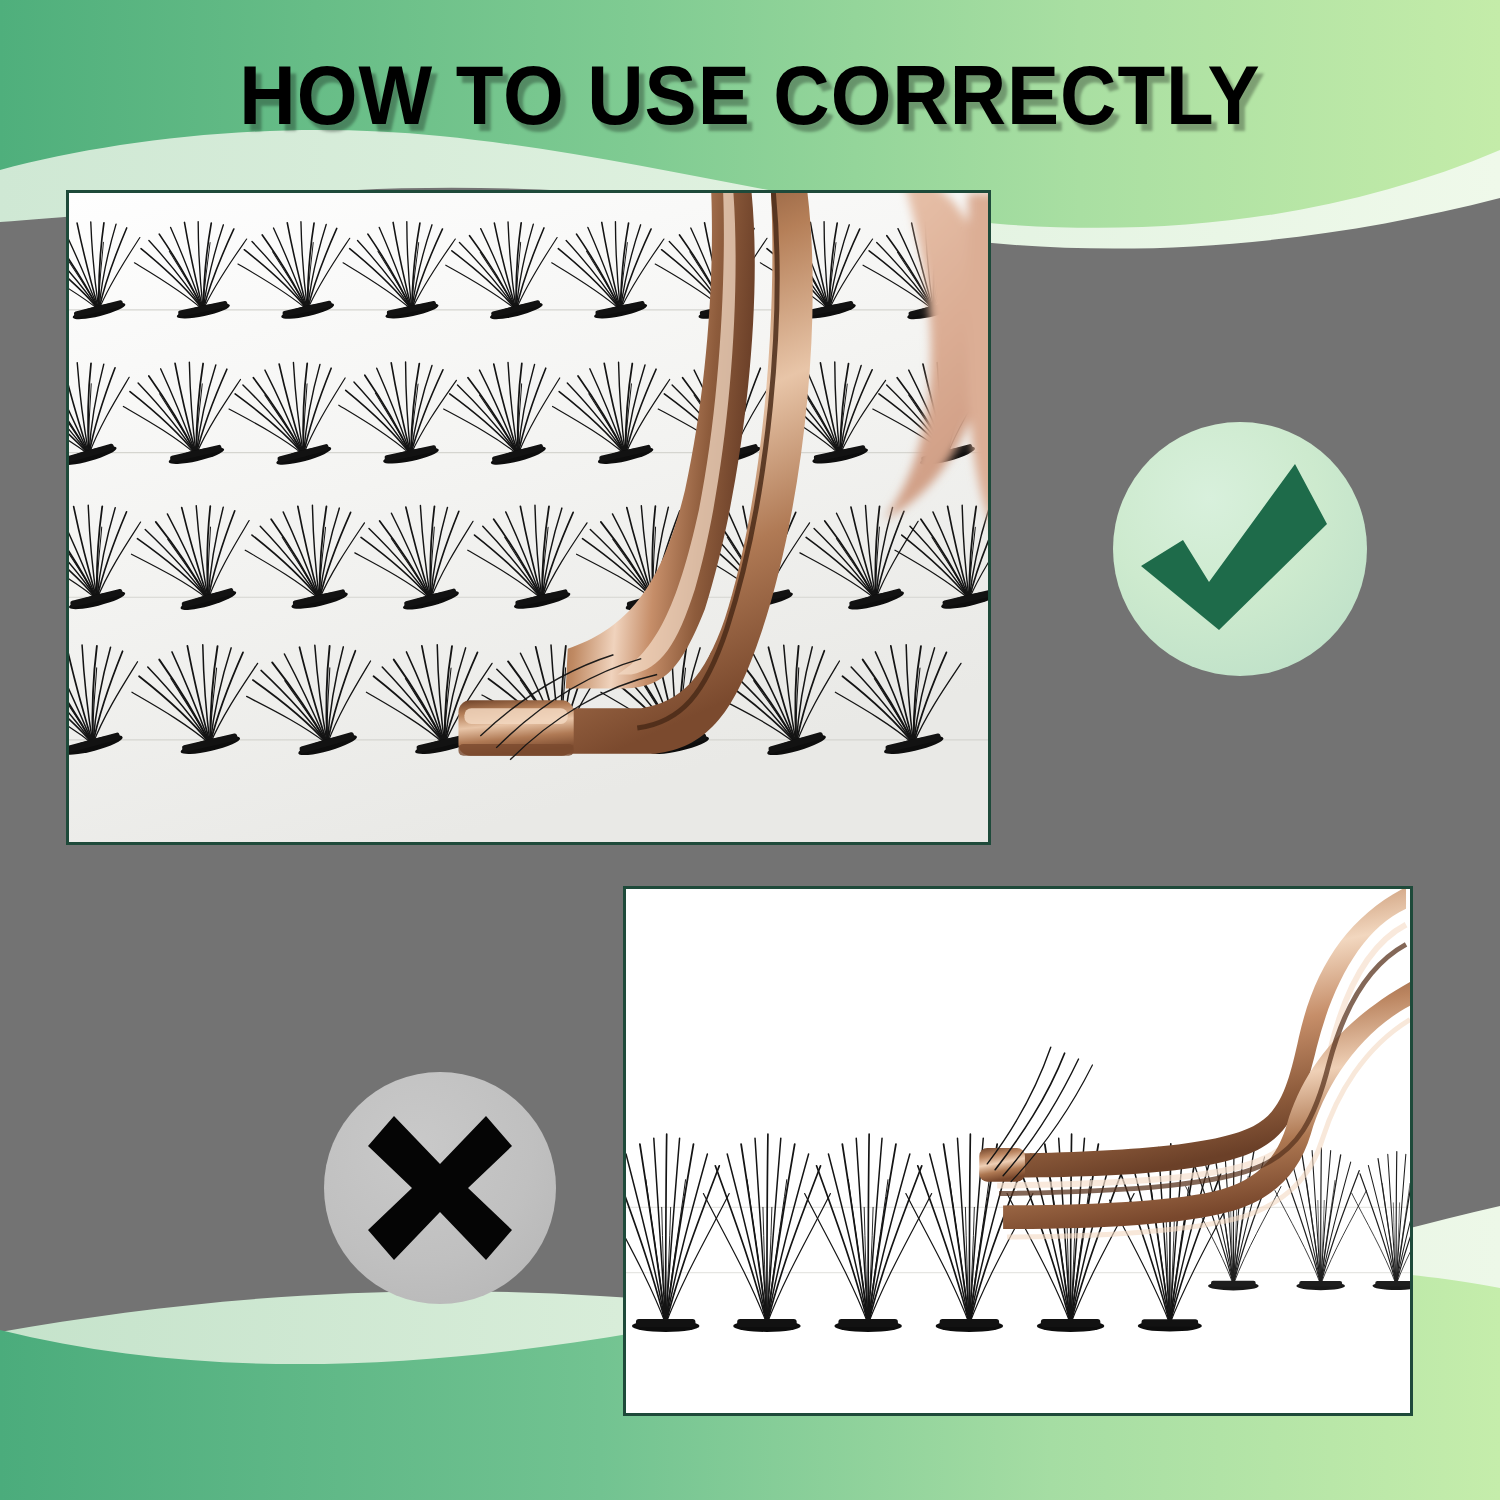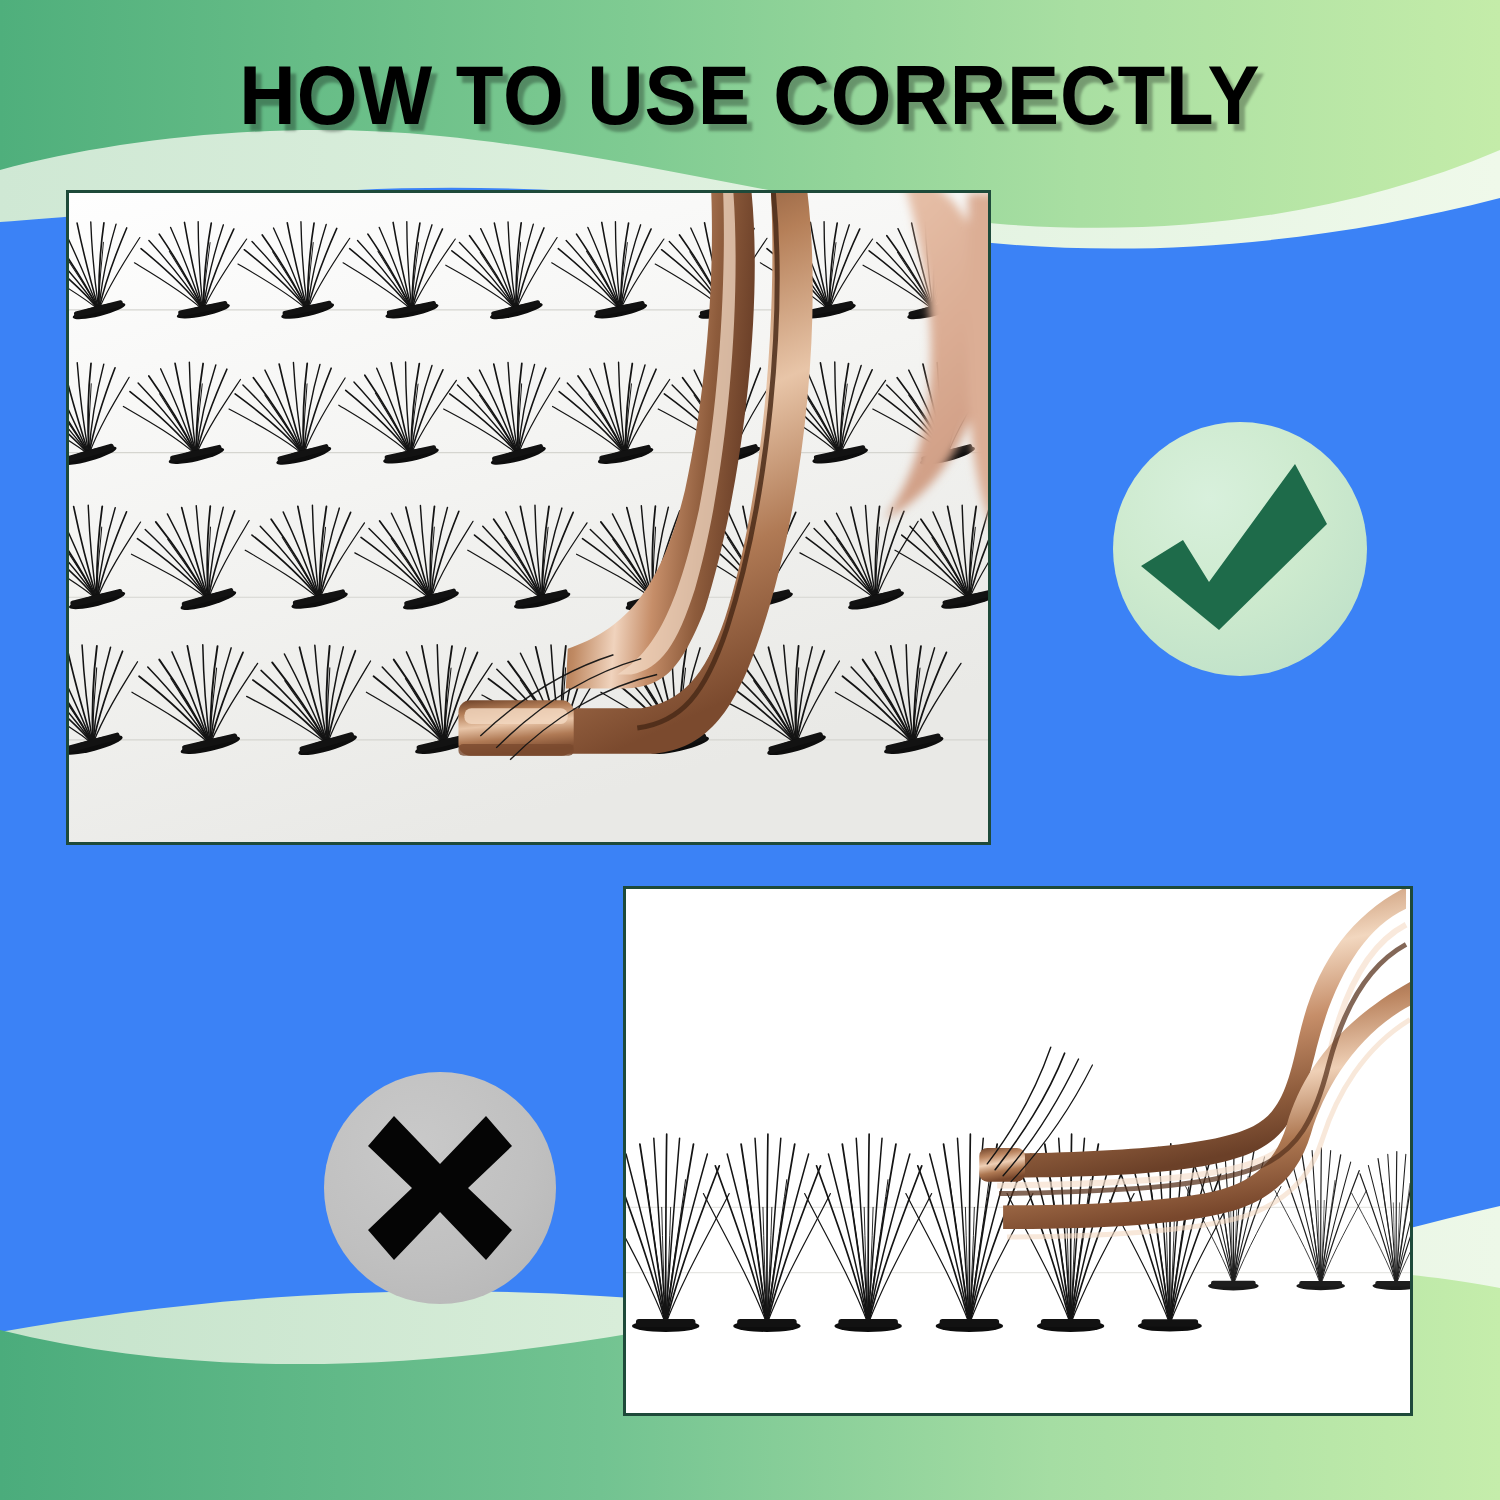--- a/index.html
+++ b/index.html
@@ -9,21 +9,21 @@
   }
   body {
     font-family: "Liberation Sans", sans-serif;
   }
 
   #poster {
     position: relative;
     width: 1500px;
     height: 1500px;
     overflow: hidden;
-    background: #3b82f6;
+    background: #737373;
   }
 
   
   .bg-layer {
     position: absolute;
     inset: 0;
     width: 1500px;
     height: 1500px;
     pointer-events: none;
   }

